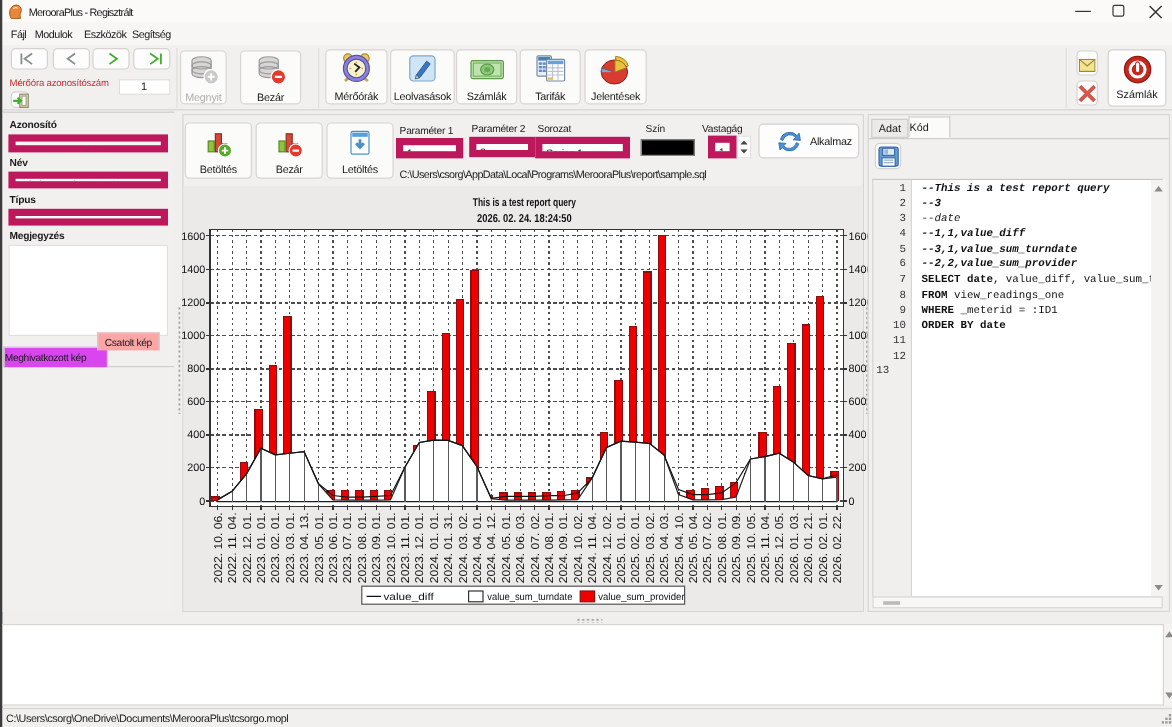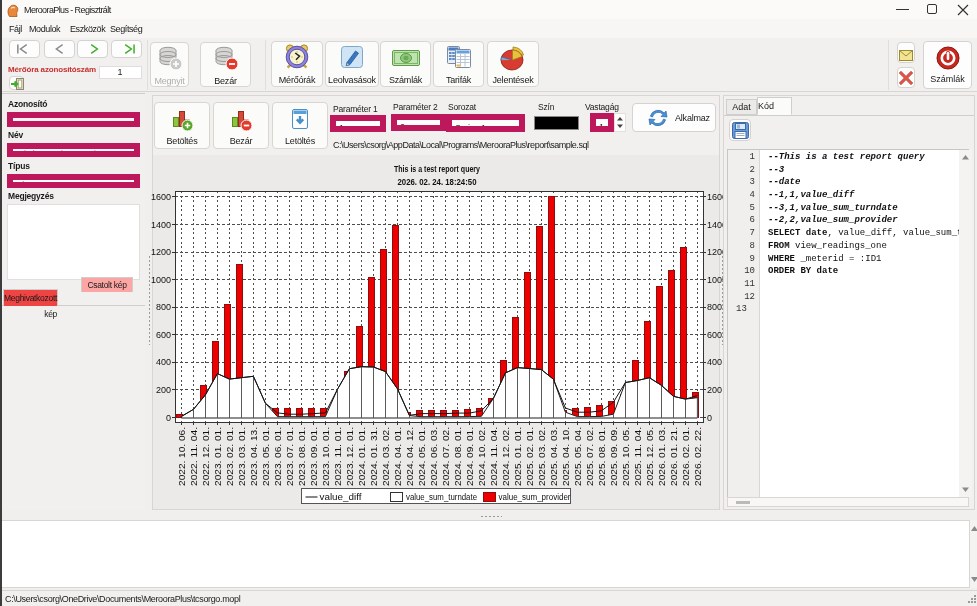--- a/index.html
+++ b/index.html
@@ -32,21 +32,21 @@
 <div class="btn" style="left:41.8px;top:39.5px;width:31px;height:18px"><svg width="29" height="16" viewBox="0 0 29 18">
       <path d="M18 4 L11 9 L18 14" stroke="#8a8a8a" fill="none" stroke-width="1.7"></path>
     </svg></div>
 <div class="btn" style="left:74.5px;top:39.5px;width:31px;height:18px"><svg width="29" height="16" viewBox="0 0 29 18">
       <path d="M13 4 L20 9 L13 14" stroke="#3fae2a" fill="none" stroke-width="1.7"></path>
     </svg></div>
 <div class="btn" style="left:108.9px;top:39.5px;width:31px;height:18px"><svg width="29" height="16" viewBox="0 0 29 18">
       <path d="M13 4 L20 9 L13 14" stroke="#3fae2a" fill="none" stroke-width="1.7"></path>
       <path d="M23 4 v10" stroke="#3fae2a" stroke-width="1.7"></path>
     </svg></div>
-<div class="abs" style="left:6px;top:64.5px;font-size:8px;letter-spacing:-0.15px;font-weight:bold;color:#c82f2f">Mérőóra azonosítószám</div>
+<div class="abs" style="left:6px;top:64.5px;font-size:8px;letter-spacing:-0.15px;font-weight:normal;color:#c82f2f">Mérőóra azonosítószám</div>
 <div class="btn" style="left:6.5px;top:76px;width:15px;height:14px;padding:0"><svg width="15" height="14" viewBox="0 0 15 14" style="">
 <rect x="6.5" y="1.5" width="7" height="11" fill="#f0ead8" stroke="#8a8a6a"></rect>
 <rect x="8.2" y="3" width="3.6" height="8" fill="#fdfdf4" stroke="#a0a080"></rect>
 <path d="M1 7 h6 M4.6 4.5 L7.4 7 L4.6 9.5" stroke="#3fae2a" stroke-width="1.8" fill="none"></path>
 </svg></div>
 <div class="abs" style="left:96.5px;top:65.5px;width:43px;height:13px;background:#fff;border:1px solid #e0dedc;font-size:9px;color:#222;text-align:center;line-height:11px">1</div>
 <div class="abs" style="left:145px;top:40px;width:1px;height:50px;background:#e0deda"></div>
 <div class="abs" style="left:263px;top:40px;width:1px;height:50px;background:#e0deda"></div>
 <div class="abs" style="left:886px;top:40px;width:1px;height:50px;background:#e0deda"></div>
 <div class="tbtn" style="left:148px;top:42px;width:39px;height:44.5px">
@@ -158,21 +158,21 @@
 <div class="abs" style="left:0;top:93px;width:143px;height:417px;background:#f1f0ef;border-top:1px solid #d0cecb"></div>
 <div class="lbl" style="left:6px;top:99px">Azonosító</div>
 <div class="inp" style="left:5px;top:112px;width:133px;height:15px;background:#f6f5f4;line-height:11px">M1153121033-5042</div>
 <div class="lbl" style="left:6px;top:130px">Név</div>
 <div class="inp" style="left:5px;top:143px;width:133px;height:13px;line-height:9px">Gázóra cseréve 2022-ben</div>
 <div class="lbl" style="left:6px;top:161px">Típus</div>
 <div class="inp" style="left:5px;top:174px;width:133px;height:13px;line-height:9px">gáz</div>
 <div class="lbl" style="left:6px;top:191px">Megjegyzés</div>
 <div class="abs" style="left:5px;top:204px;width:133px;height:76px;background:#fff;border:1px solid #e2e0de"></div>
 <div class="abs" style="left:0px;top:289px;width:143px;height:17px;border-bottom:1px solid #d0cecb"></div>
-<div class="abs" style="left:1px;top:289px;width:55px;height:17px;background:#ef4444;border:1px solid #d0cecb;border-bottom:none;font-size:8.5px;letter-spacing:-0.3px;color:#1a1a1a;text-align:right;line-height:16px">Meghivatkozott kép</div>
+<div class="abs" style="left:1px;top:289px;width:87px;height:17px;background:#d946ef;border:1px solid #d0cecb;border-bottom:none;font-size:8.5px;letter-spacing:-0.3px;color:#1a1a1a;text-align:left;line-height:16px">Meghivatkozott kép</div>
 <div class="abs" style="left:79px;top:277px;width:52px;height:15px;background:#fca5a5;border:1px solid #d0cecb;border-bottom:none;font-size:8.5px;letter-spacing:-0.3px;color:#1a1a1a;text-align:center;line-height:14px">Csatolt kép</div>
 <div class="abs" style="left:144px;top:93px;width:6px;height:417px"></div>
 <div class="abs" style="left:145.5px;top:255px;width:3px;height:90px;background-image:radial-gradient(circle,#9a9a9a 0.8px,transparent 1px);background-size:3px 4px"></div>
 <div class="abs" style="left:150px;top:95px;width:568px;height:415px;background:#f1f0ef;border:1px solid #d8d5d2"></div>
 <div class="tbtn" style="left:152px;top:102px;width:56px;height:47px">
     <div style="margin-top:5px;height:26px"><svg width="24" height="24" viewBox="0 0 24 24" style="">
 <rect x="3.5" y="9.5" width="5" height="9" fill="#8cc63e" stroke="#5a8a20"></rect>
 <rect x="9.5" y="3.5" width="5" height="15" fill="#d44a3a" stroke="#9a2a1a"></rect>
 <rect x="15" y="12" width="4" height="6.5" fill="#d44a3a" stroke="#9a2a1a"></rect>
 <circle cx="17.5" cy="17.5" r="5.5" fill="#58a828" stroke="#fff"></circle>
@@ -520,26 +520,26 @@
     <div style="height:12.7px;text-align:right;padding-right:5px">3</div>
     <div style="height:12.7px;text-align:right;padding-right:5px">4</div>
     <div style="height:12.7px;text-align:right;padding-right:5px">5</div>
     <div style="height:12.7px;text-align:right;padding-right:5px">6</div>
     <div style="height:12.7px;text-align:right;padding-right:5px">7</div>
     <div style="height:12.7px;text-align:right;padding-right:5px">8</div>
     <div style="height:12.7px;text-align:right;padding-right:5px">9</div>
     <div style="height:12.7px;text-align:right;padding-right:5px">10</div>
     <div style="height:12.7px;text-align:right;padding-right:5px">11</div>
     <div style="height:12.7px;text-align:right;padding-right:5px">12</div>
-    <div style="height:12.7px;text-align:center;padding-right:5px">13</div>
+    <div style="height:12.7px;text-align:right;padding-right:19px">13</div>
   </div>
 <div class="abs" style="left:766px;top:152px;width:200px;font-family:'Liberation Mono',monospace;font-size:9px;color:#111;white-space:nowrap">
     <div style="height:12.7px;font-style:italic;font-weight:bold">--This is a test report query</div>
     <div style="height:12.7px;font-style:italic;font-weight:bold">--3</div>
-    <div style="height:12.7px;font-style:italic;font-weight:bold">--date</div>
+    <div style="height:12.7px;font-style:italic;font-weight:normal">--date</div>
     <div style="height:12.7px;font-style:italic;font-weight:bold">--1,1,value_diff</div>
     <div style="height:12.7px;font-style:italic;font-weight:bold">--3,1,value_sum_turndate</div>
     <div style="height:12.7px;font-style:italic;font-weight:bold">--2,2,value_sum_provider</div>
     <div style="height:12.7px"><b>SELECT date</b>, value_diff, value_sum_t</div>
     <div style="height:12.7px"><b>FROM</b> view_readings_one</div>
     <div style="height:12.7px"><b>WHERE</b> _meterid = :ID1</div>
     <div style="height:12.7px"><b>ORDER BY date</b></div>
     <div style="height:12.7px"></div>
     <div style="height:12.7px"></div>
     <div style="height:12.7px"></div>

